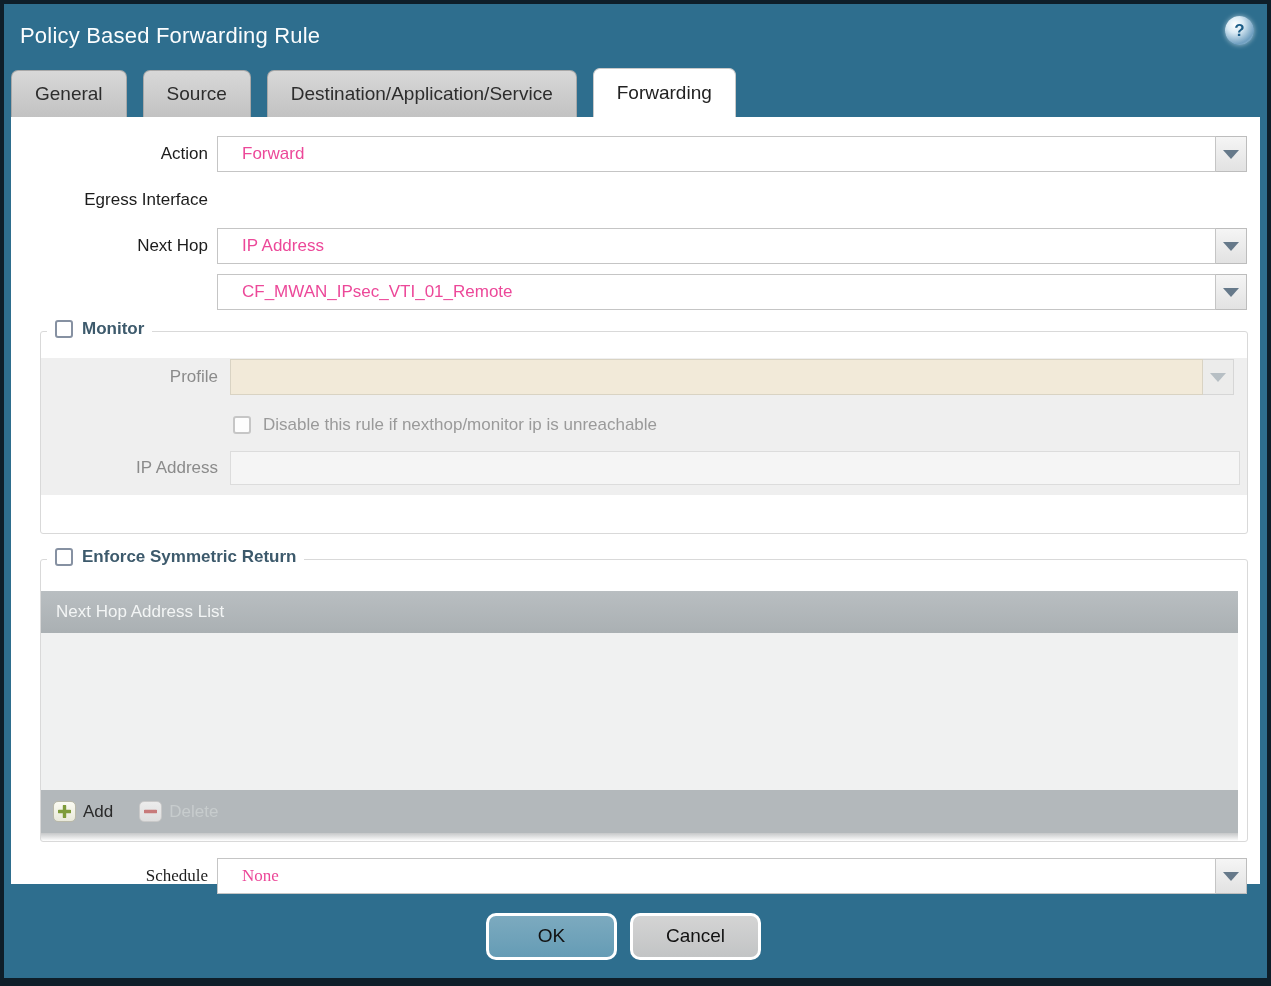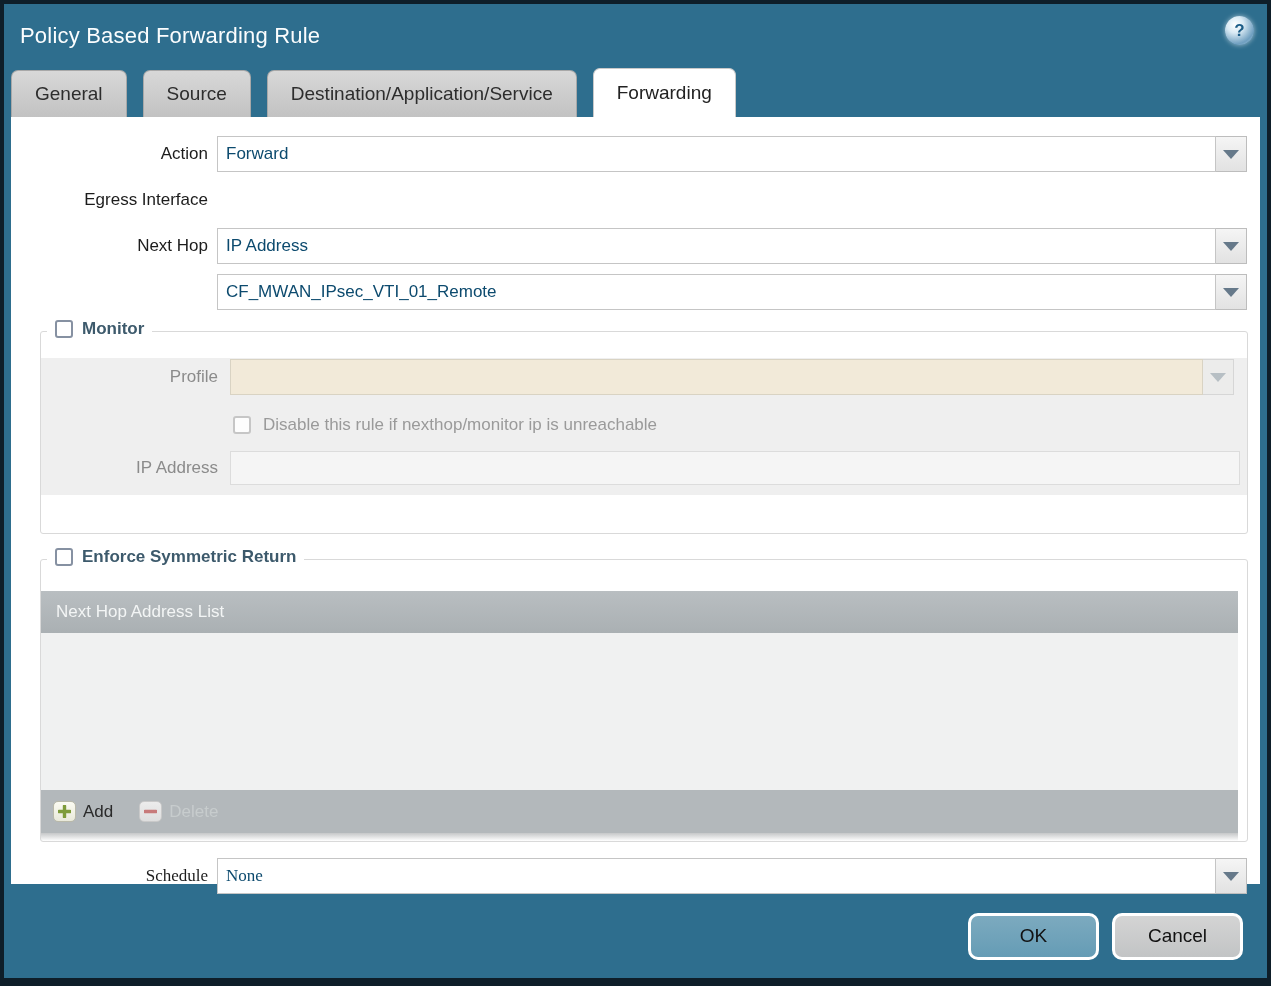--- a/index.html
+++ b/index.html
@@ -47,21 +47,21 @@
   }
 
   .frow { display: flex; align-items: center; height: 36px; margin: 0 13px 10px 0; }
   .flabel {
     flex: none; width: 206px; text-align: right; padding-right: 9px;
     font-size: 17px; color: #1c1c1c; white-space: nowrap;
   }
   .fctrl { flex: 1; display: flex; height: 36px; }
   .finput {
     flex: 1; border: 1px solid #c5c5c5; background: #fff;
-    font-size: 17px; color: #0c4a6e; padding: 0 8px;
+    font-size: 17px; color: #ec4899; padding: 0 24px;
     display: flex; align-items: center; white-space: nowrap; overflow: hidden;
   }
   .ddbtn {
     flex: none; width: 31px; border: 1px solid #bdbdbd; border-left: none;
     background: linear-gradient(#f5f5f5, #e2e2e2);
     display: flex; align-items: center; justify-content: center; cursor: pointer;
   }
   .tri {
     width: 0; height: 0;
     border-left: 8px solid transparent; border-right: 8px solid transparent;
@@ -119,21 +119,21 @@
     width: 23px; height: 21px; border-radius: 5px; flex: none;
     display: flex; align-items: center; justify-content: center;
     border: 1px solid #b9b9a9;
     background: linear-gradient(#fbfbf2, #e9e9da);
   }
   .ic.minus { border-color: #c9c9c9; background: linear-gradient(#ececec, #dedede); }
   .tshadow { height: 8px; background: linear-gradient(rgba(90,95,98,0.35), rgba(90,95,98,0)); }
 
   
   .footerbar {
-    height: 94px; display: flex; justify-content: flex-end; align-items: center;
+    height: 94px; display: flex; justify-content: center; align-items: center;
     gap: 13px; padding-right: 24px; padding-top: 10px;
   }
   .btn {
     width: 131px; height: 47px; border-radius: 10px; border: 3px solid #ffffff;
     font-family: "Liberation Sans", sans-serif; font-size: 19px; color: #111;
     cursor: pointer;
   }
   .btn.ok { background: linear-gradient(#7caabf, #659cb5); }
   .btn.cancel { background: linear-gradient(#d4d4d4, #c2c4c5); }
 </style>

